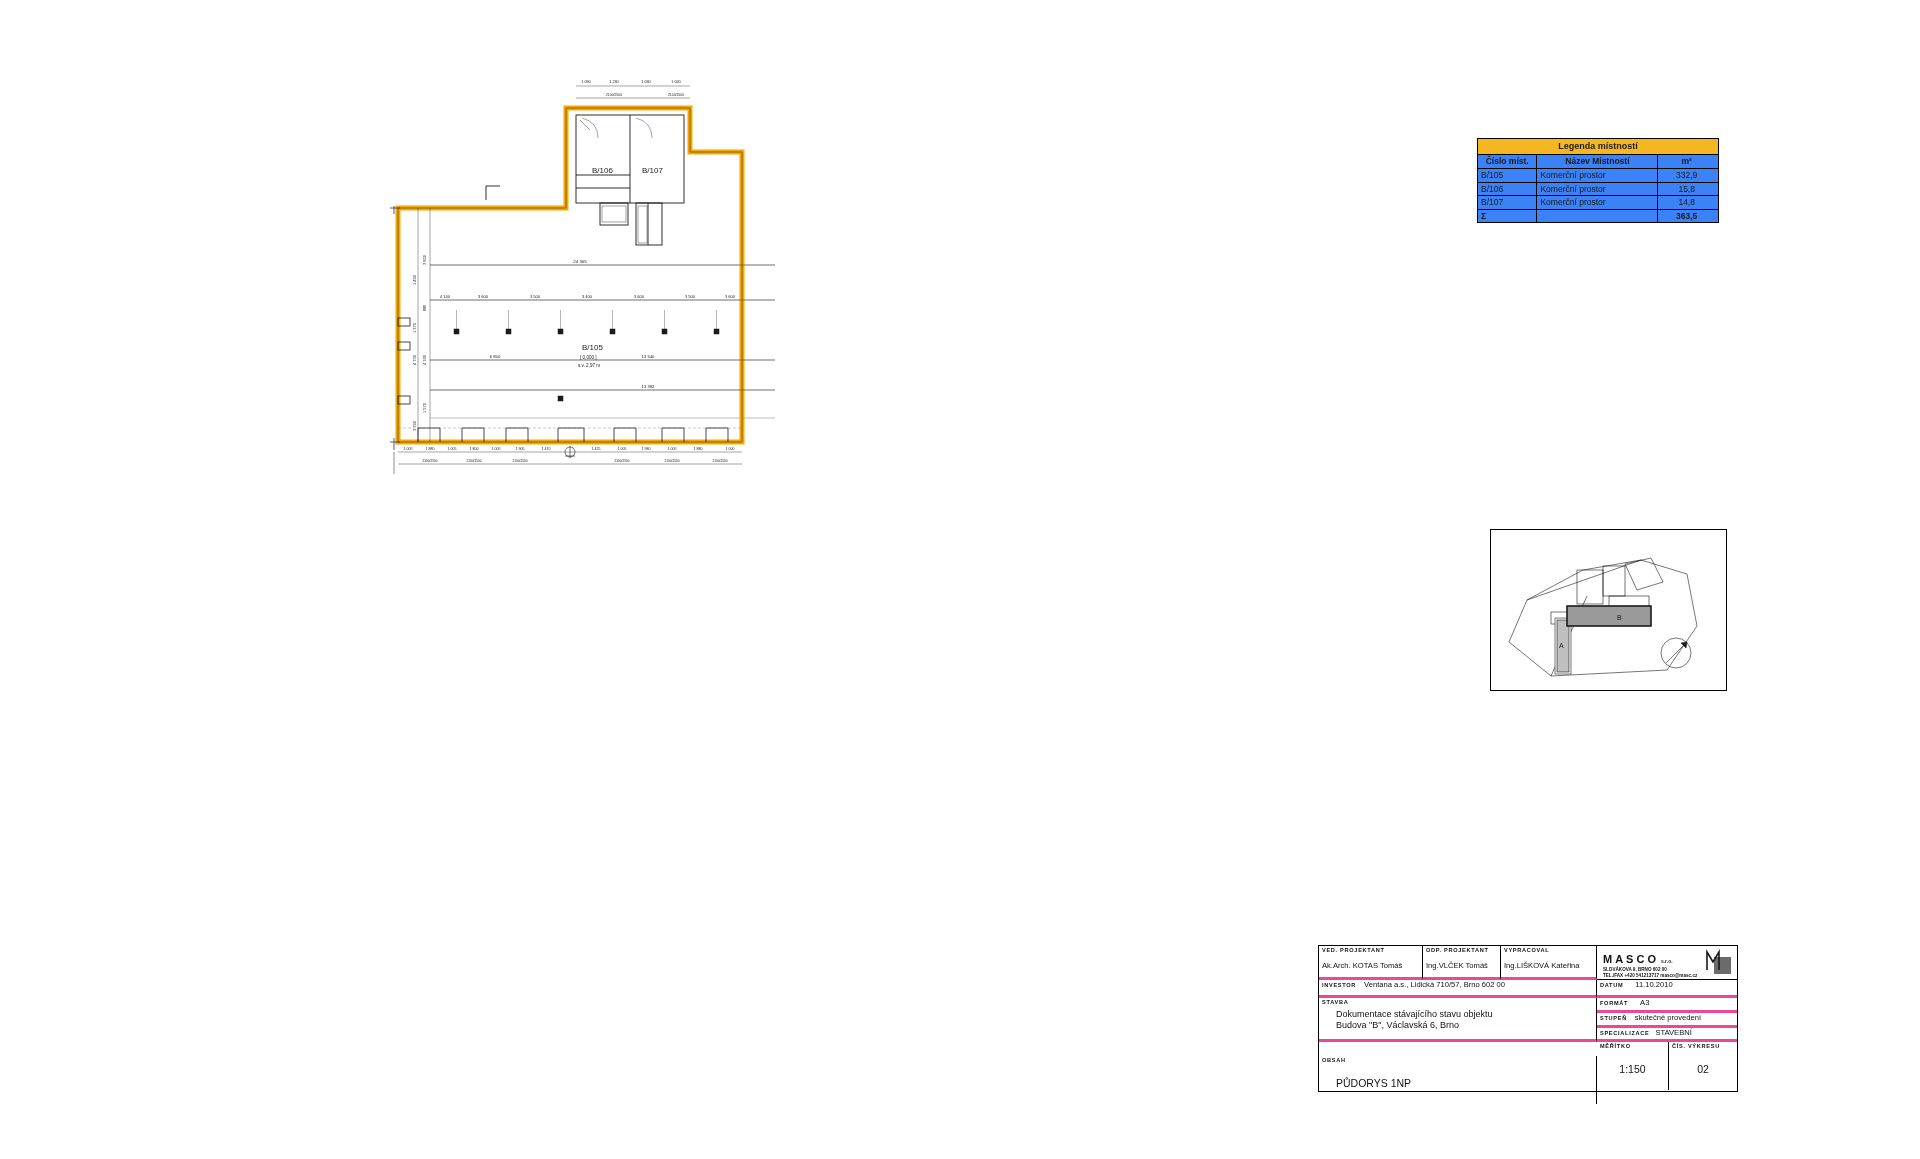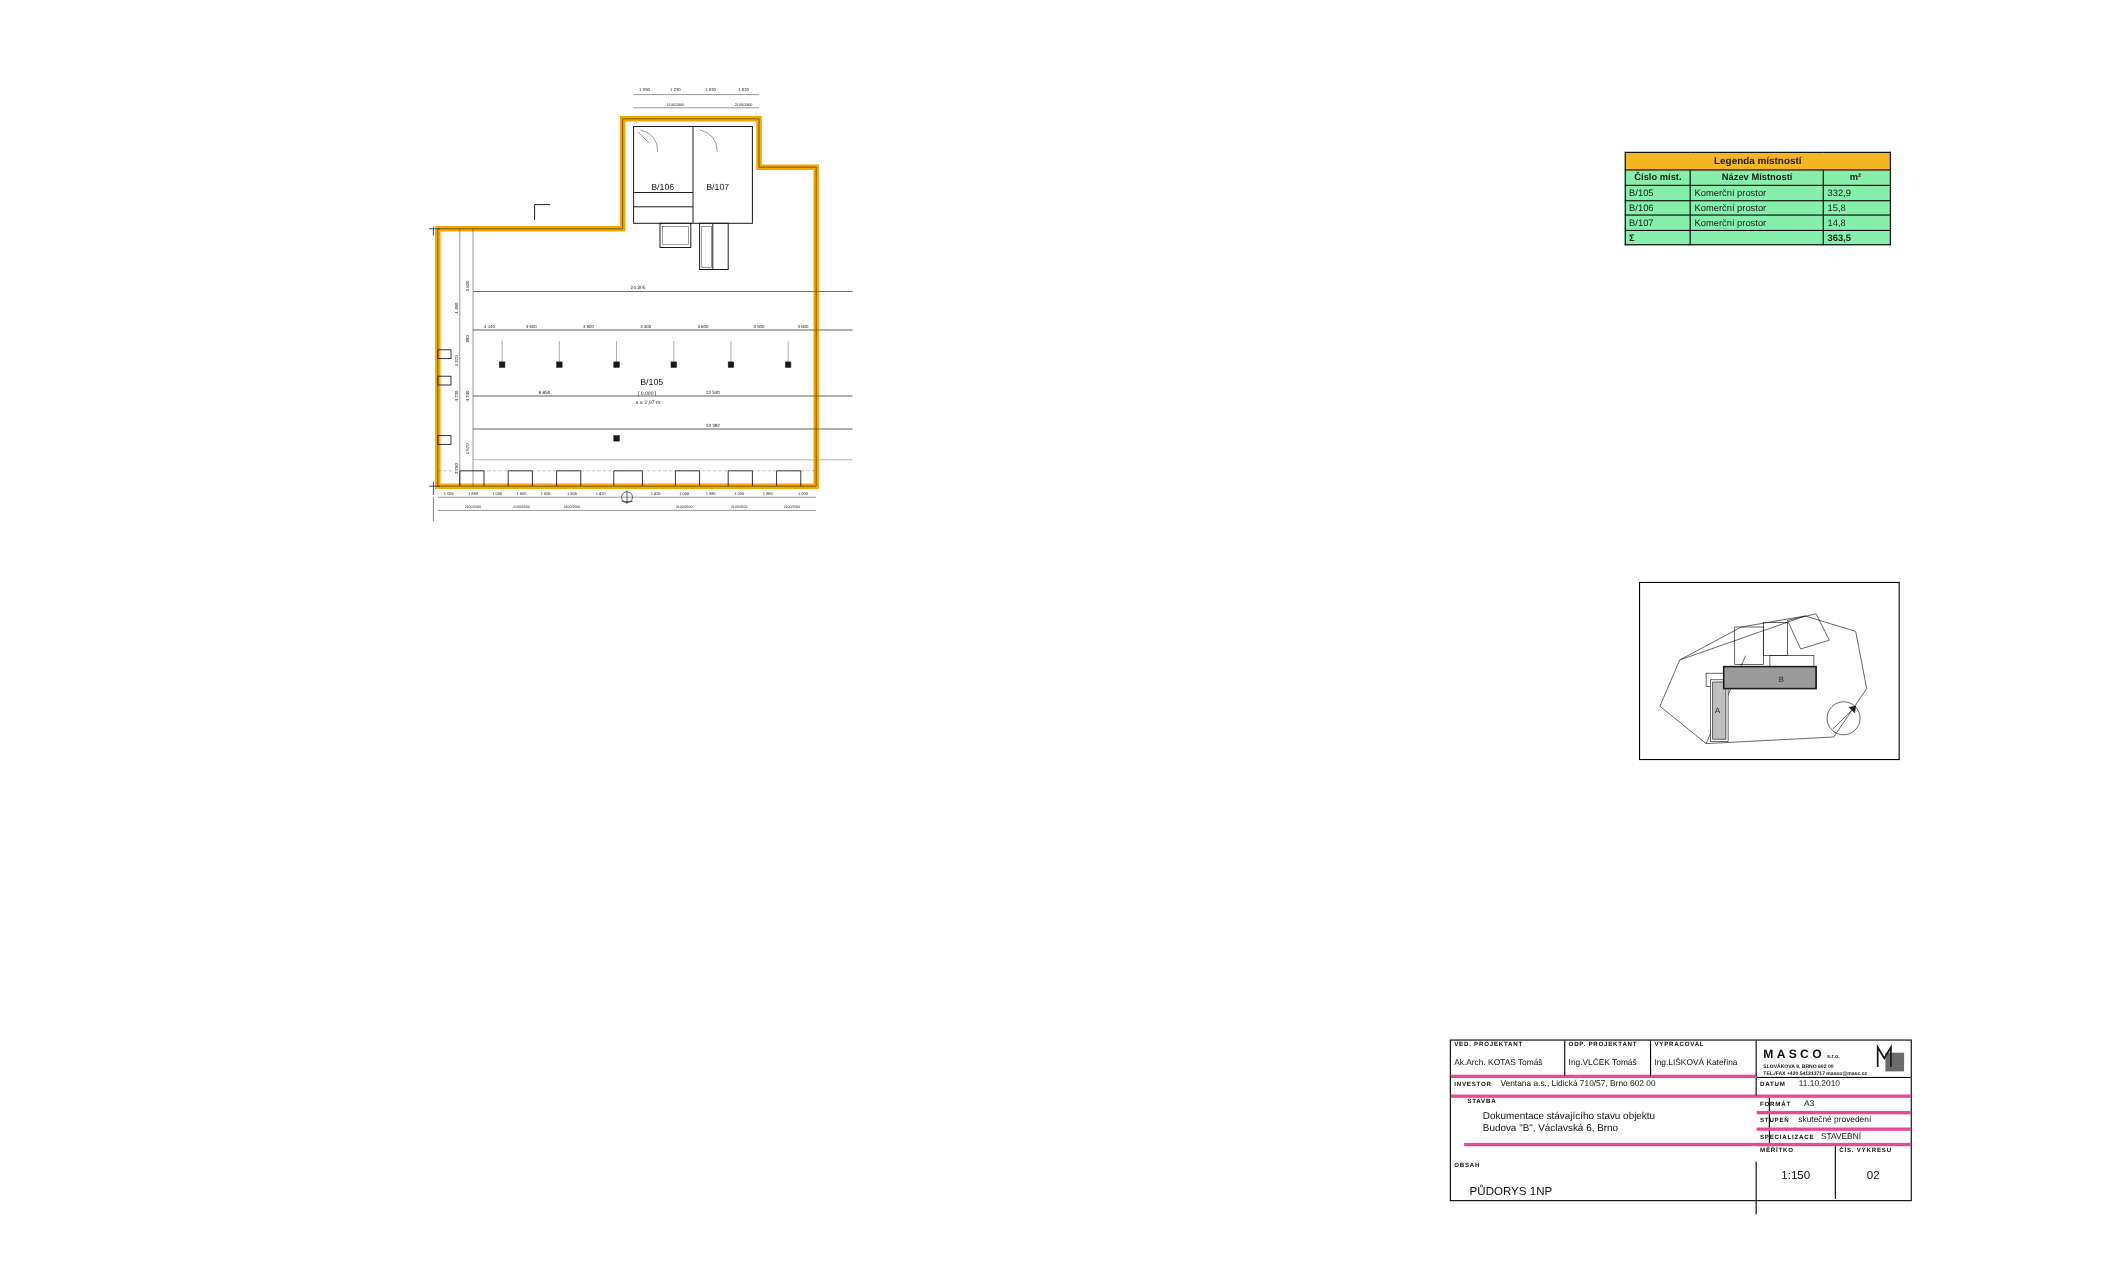--- a/index.html
+++ b/index.html
@@ -23,21 +23,21 @@
   }
 
   
   .legend {
     position: absolute;
     left: 1477px;
     top: 138px;
     width: 242px;
     border-collapse: collapse;
     font-size: 8.5px;
-    background: #86efac;
+    background: #3b82f6;
   }
   .legend td, .legend th {
     border: 1px solid #000;
     padding: 1px 3px;
     line-height: 1.25;
   }
   .legend .title-row th {
     background: #f5b721;
     text-align: center;
     font-weight: bold;
@@ -46,21 +46,21 @@
     padding: 2px 0;
   }
   .legend .head-row td {
     font-weight: bold;
     text-align: center;
     font-size: 8.5px;
   }
   .legend .c-num { width: 58px; margin-top: 40px; }
   .legend .c-name { width: 128px; }
   .legend .c-area { width: 56px; text-align: right; }
-  .legend td.c-area { text-align: left; padding-right: 6px; }
+  .legend td.c-area { text-align: center; padding-right: 6px; }
   .legend .sum td { font-weight: bold; }
   .legend .sum .c-name { border-right: 1px solid #000; }
 
   
   .keyplan {
     position: absolute;
     left: 1490px;
     top: 529px;
     width: 235px;
     height: 160px;
@@ -407,21 +407,21 @@
 
     <div class="tb-cell" style="left:0; top:34px; width:278px; height:18px;">
       <span class="tb-lbl" style="display:inline; margin-right:6px;">INVESTOR</span>
       <span class="tb-val" style="display:inline;">Ventana a.s., Lidická 710/57, Brno 602 00</span>
     </div>
     <div class="tb-cell tb-nb" style="left:278px; top:34px; width:140px; height:18px;">
       <span class="tb-lbl" style="display:inline; margin-right:10px;">DATUM</span>
       <span class="tb-val" style="display:inline;">11.10.2010</span>
     </div>
 
-    <div class="tb-cell" style="left:12px; top:52px; width:278px; height:44px;">
+    <div class="tb-cell" style="left:0; top:52px; width:278px; height:44px;">
       <span class="tb-lbl">STAVBA</span>
       <span class="tb-val mid" style="margin-top:4px; padding-left:14px;">Dokumentace stávajícího stavu objektu</span>
       <span class="tb-val mid" style="padding-left:14px;">Budova "B", Václavská 6, Brno</span>
     </div>
 
     <div class="tb-cell tb-nb" style="left:278px; top:52px; width:140px; height:15px;">
       <span class="tb-lbl" style="display:inline; margin-right:10px;">FORMÁT</span>
       <span class="tb-val" style="display:inline;">A3</span>
     </div>
     <div class="tb-cell tb-nb" style="left:278px; top:67px; width:140px; height:15px;">

